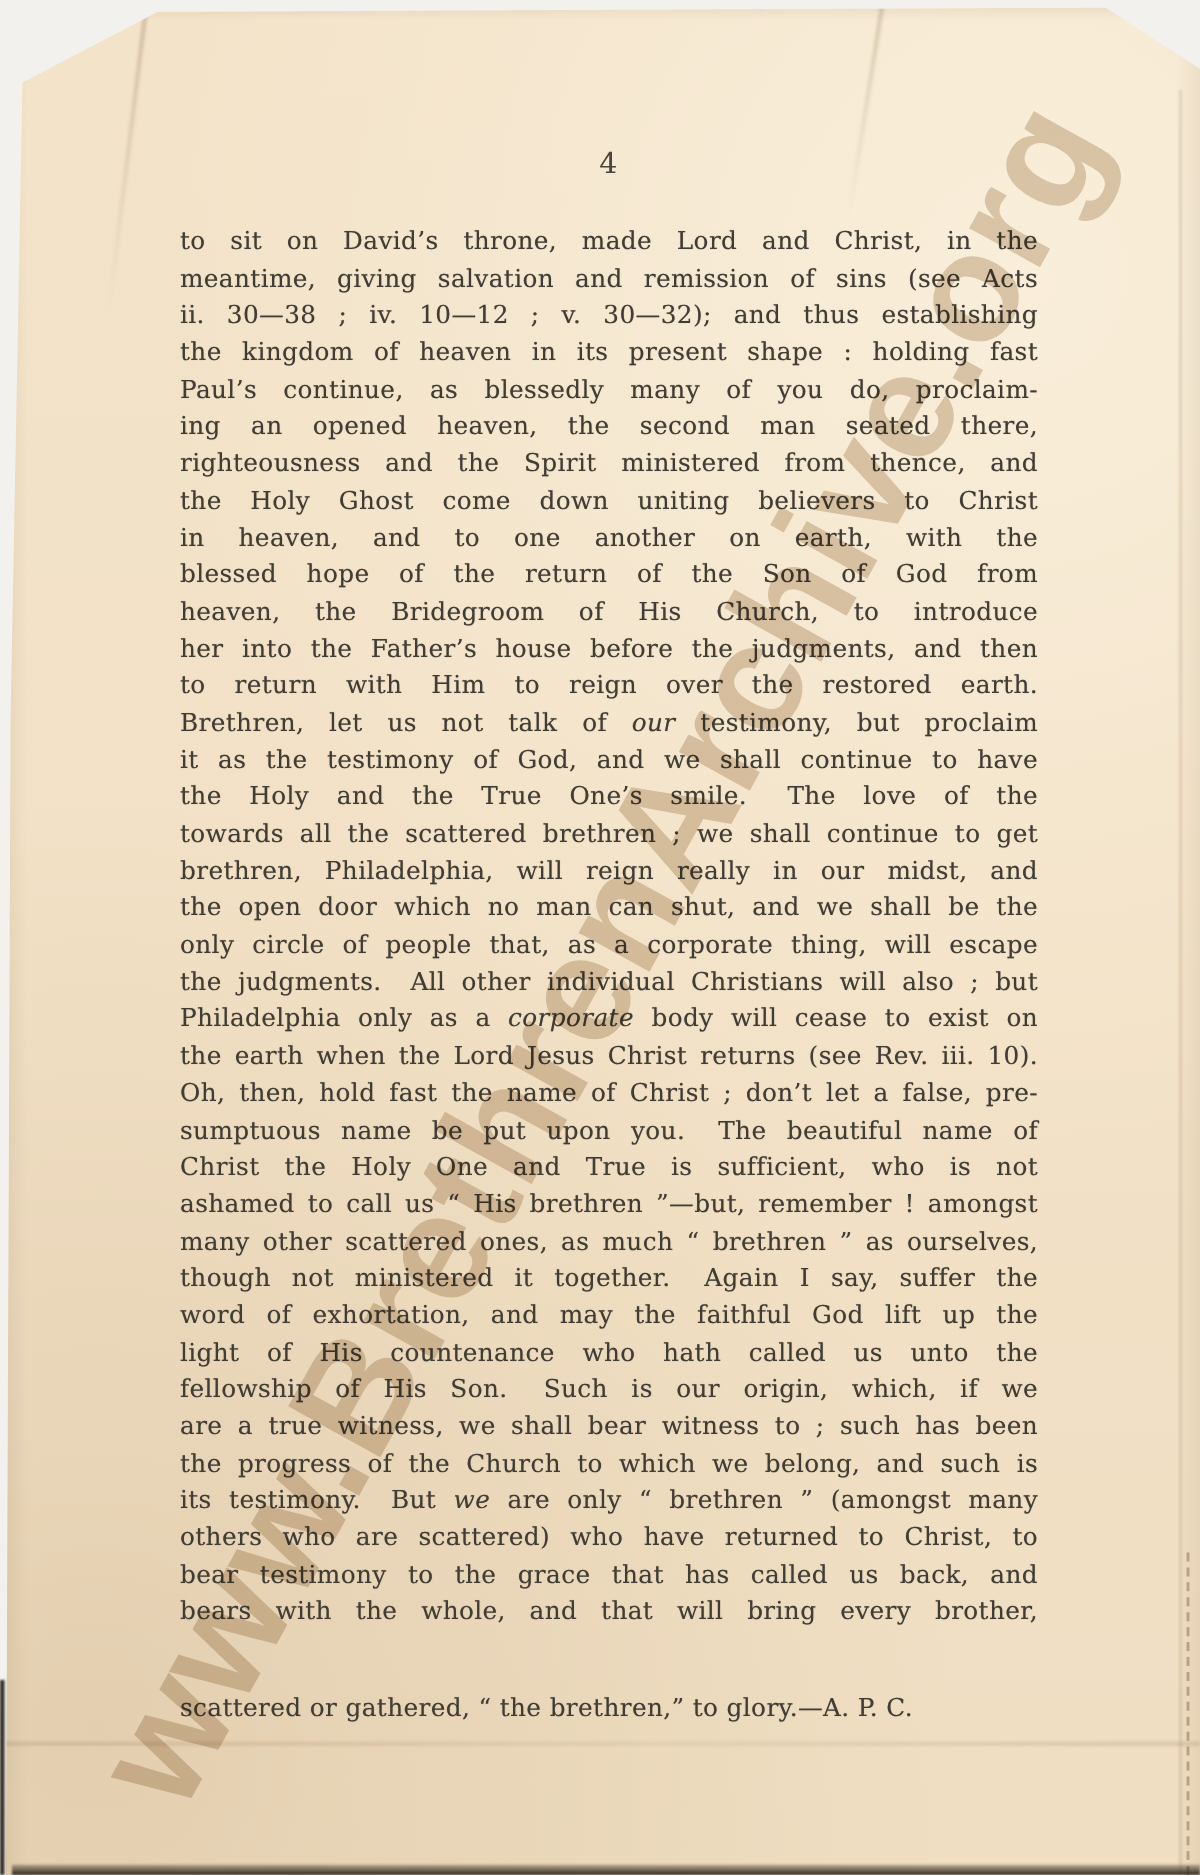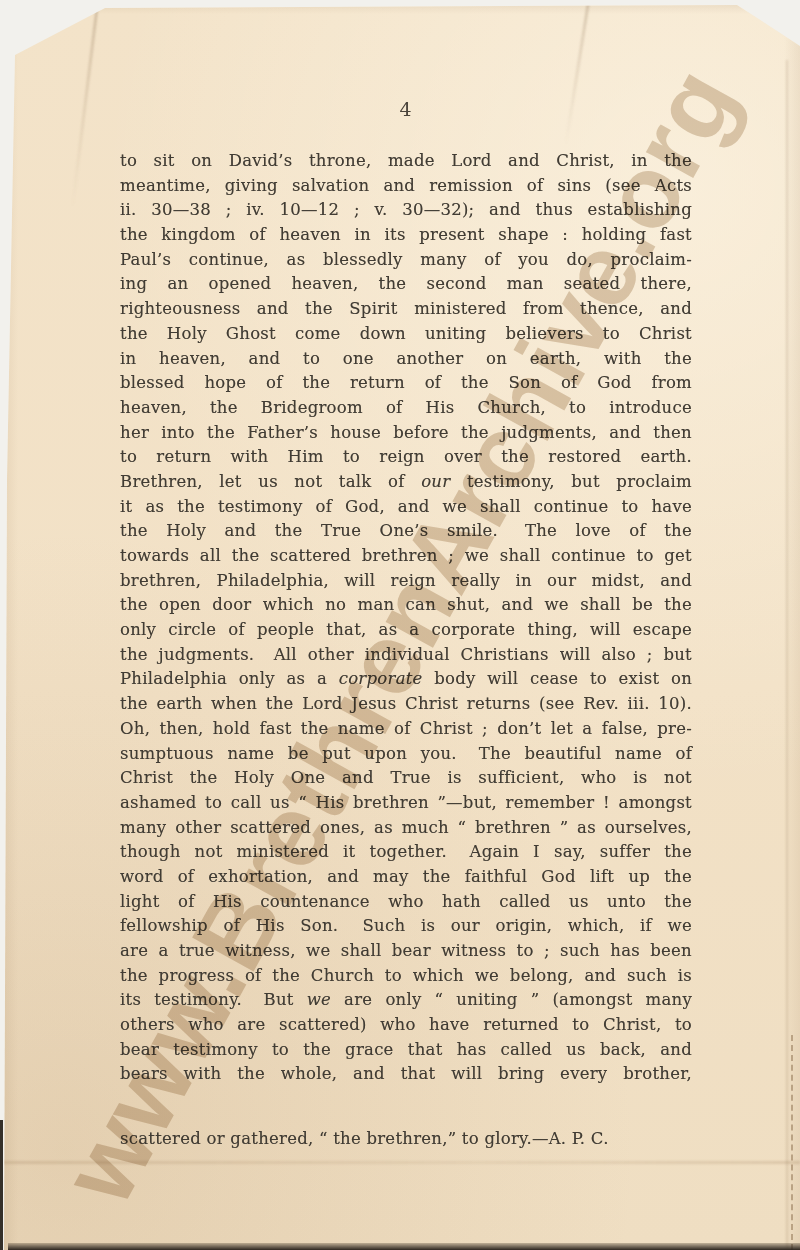--- a/index.html
+++ b/index.html
@@ -119,21 +119,21 @@
       <div class="line"><span>sumptuous name be put upon you.  The beautiful name of</span></div>
       <div class="line"><span>Christ the Holy One and True is sufficient, who is not</span></div>
       <div class="line"><span>ashamed to call us “ His brethren ”—but, remember ! amongst</span></div>
       <div class="line"><span>many other scattered ones, as much “ brethren ” as ourselves,</span></div>
       <div class="line"><span>though not ministered it together.  Again I say, suffer the</span></div>
       <div class="line"><span>word of exhortation, and may the faithful God lift up the</span></div>
       <div class="line"><span>light of His countenance who hath called us unto the</span></div>
       <div class="line"><span>fellowship of His Son.  Such is our origin, which, if we</span></div>
       <div class="line"><span>are a true witness, we shall bear witness to ; such has been</span></div>
       <div class="line"><span>the progress of the Church to which we belong, and such is</span></div>
-      <div class="line"><span>its testimony.  But </span><span class="it">we</span><span> are only “ uniting ” (amongst many</span></div>
+      <div class="line"><span>its testimony.  But </span><span class="it">we</span><span> are only “ brethren ” (amongst many</span></div>
       <div class="line"><span>others who are scattered) who have returned to Christ, to</span></div>
       <div class="line"><span>bear testimony to the grace that has called us back, and</span></div>
       <div class="line"><span>bears with the whole, and that will bring every brother,</span></div>
       <div class="line no-just"><span>scattered or gathered, “ the brethren,” to glory.—A. P. C.</span></div>
     </div>
   <div class="paper-shade"></div>
   <div class="crease crease-topleft"></div>
   <div class="crease crease-topcenter"></div>
   <div class="crease fold-bottom"></div>
   <div class="crease fold-right"></div>

